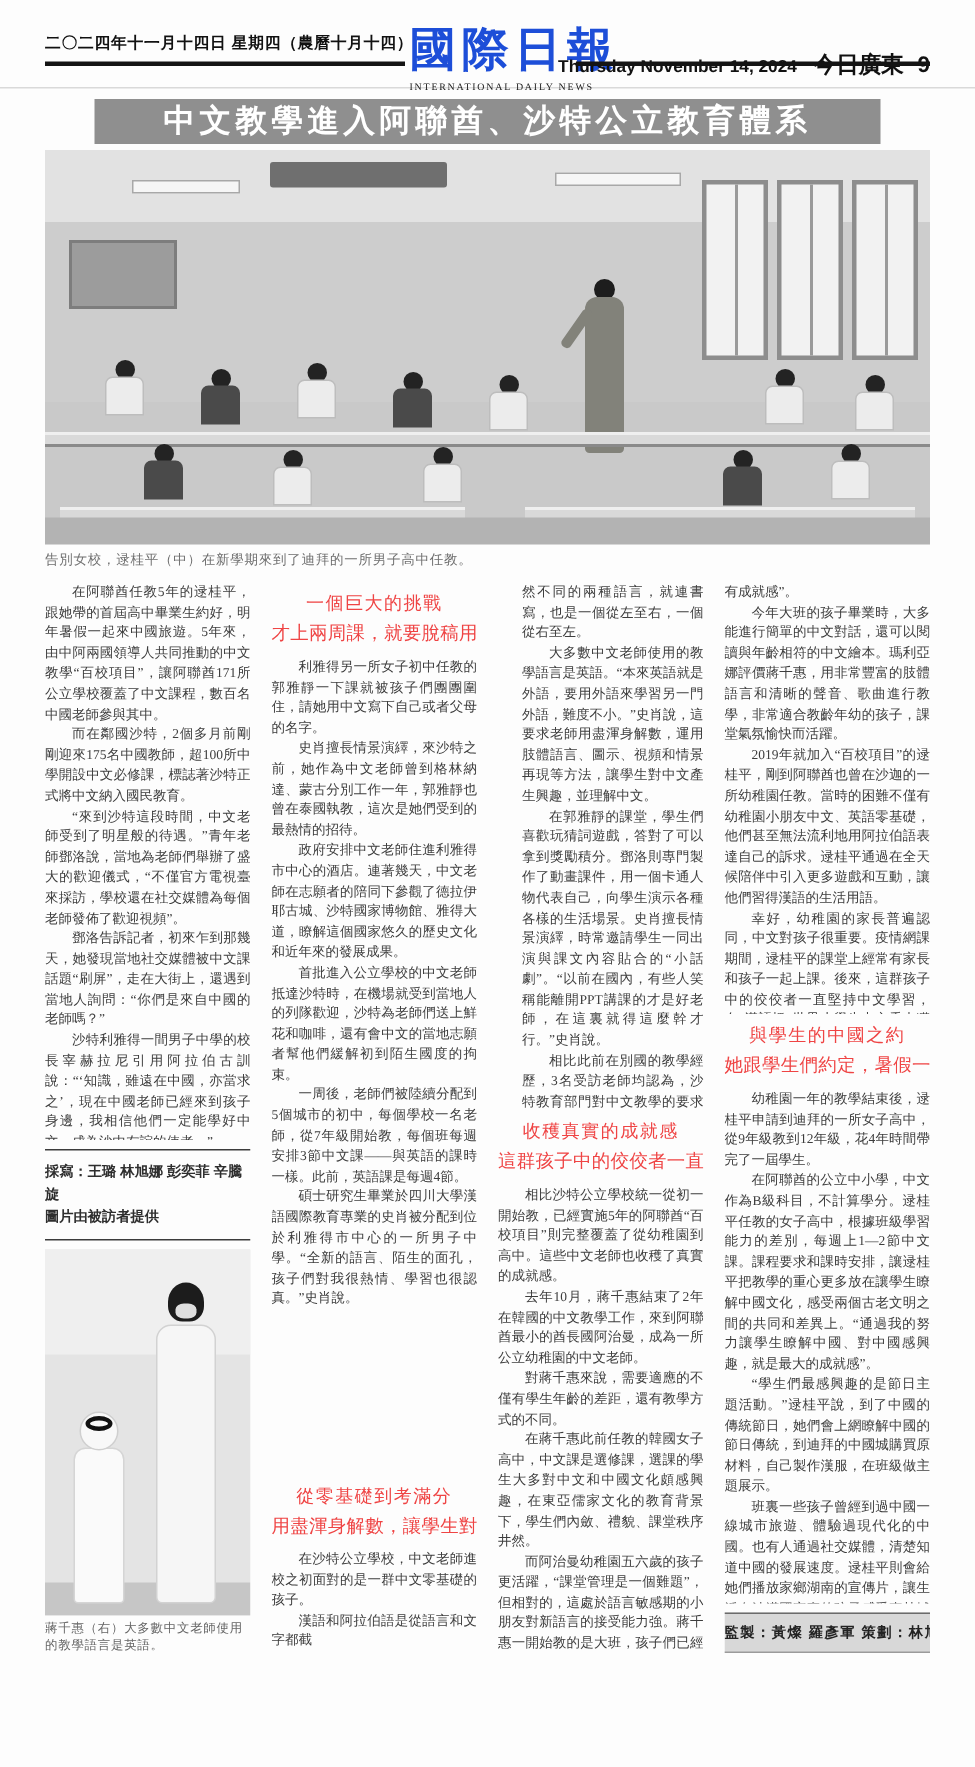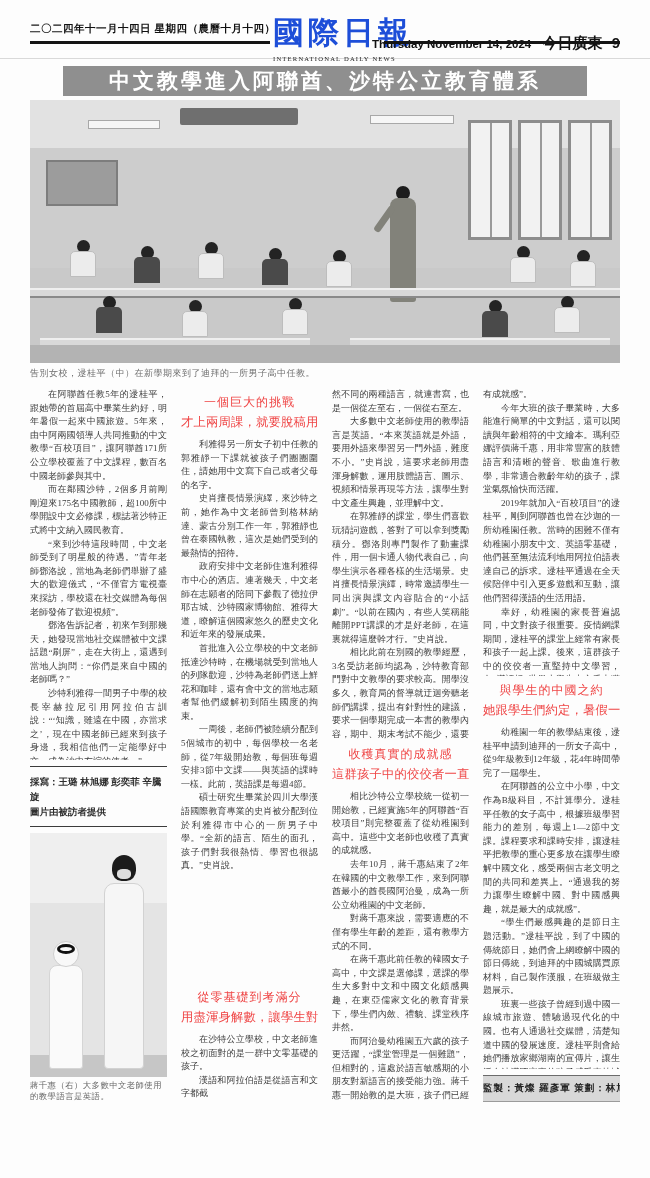--- a/index.html
+++ b/index.html
@@ -236,21 +236,21 @@
             <div class="sec-l2">用盡渾身解數，讓學生對中文產生興趣</div>
           </div>
           <div class="flow">
             <p class="body-p">在沙特公立學校，中文老師進校之初面對的是一群中文零基礎的孩子。</p>
             <p class="body-p">漢語和阿拉伯語是從語言和文字都截</p>
           </div>
         </div>
       </div>
     <div class="col">
         <div>
-          <div class="flow" style="height: 352px;">
+          <div class="flow" style="height: 352px; margin-left: 16px;">
             <p class="body-p cont">然不同的兩種語言，就連書寫，也是一個從左至右，一個從右至左。</p>
             <p class="body-p">大多數中文老師使用的教學語言是英語。“本來英語就是外語，要用外語來學習另一門外語，難度不小。”史肖說，這要求老師用盡渾身解數，運用肢體語言、圖示、視頻和情景再現等方法，讓學生對中文產生興趣，並理解中文。</p>
             <p class="body-p">在郭雅靜的課堂，學生們喜歡玩猜詞遊戲，答對了可以拿到獎勵積分。鄧洛則專門製作了動畫課件，用一個卡通人物代表自己，向學生演示各種各樣的生活場景。史肖擅長情景演繹，時常邀請學生一同出演與課文內容貼合的“小話劇”。“以前在國內，有些人笑稱能離開PPT講課的才是好老師，在這裏就得這麼幹才行。”史肖說。</p>
             <p class="body-p">相比此前在別國的教學經歷，3名受訪老師均認為，沙特教育部門對中文教學的要求較高。開學沒多久，教育局的督導就迂迴旁聽老師們講課，提出有針對性的建議，要求一個學期完成一本書的教學內容，期中、期末考試不能少，還要根據相應的模版出題。</p>
           </div>
           <div class="sec-head">
             <div class="sec-l1">收穫真實的成就感</div>
             <div class="sec-l2">這群孩子中的佼佼者一直堅持中文學習</div>
           </div>
           <div class="flow">

